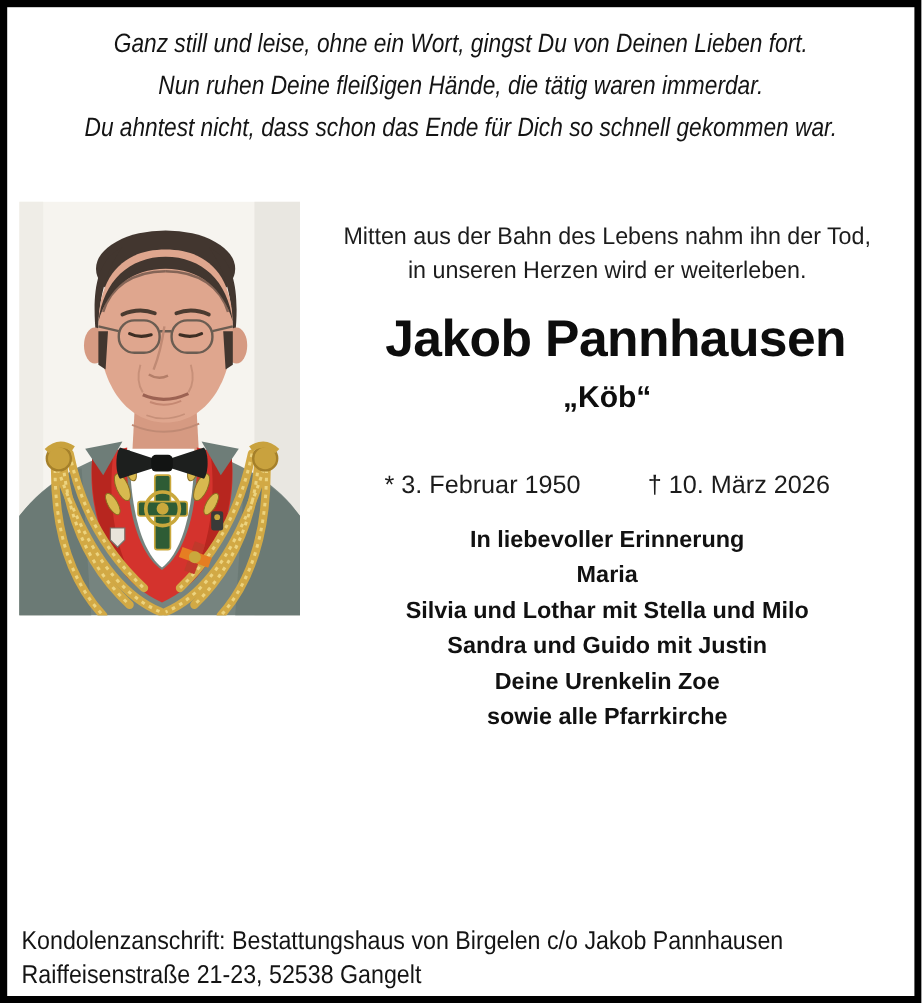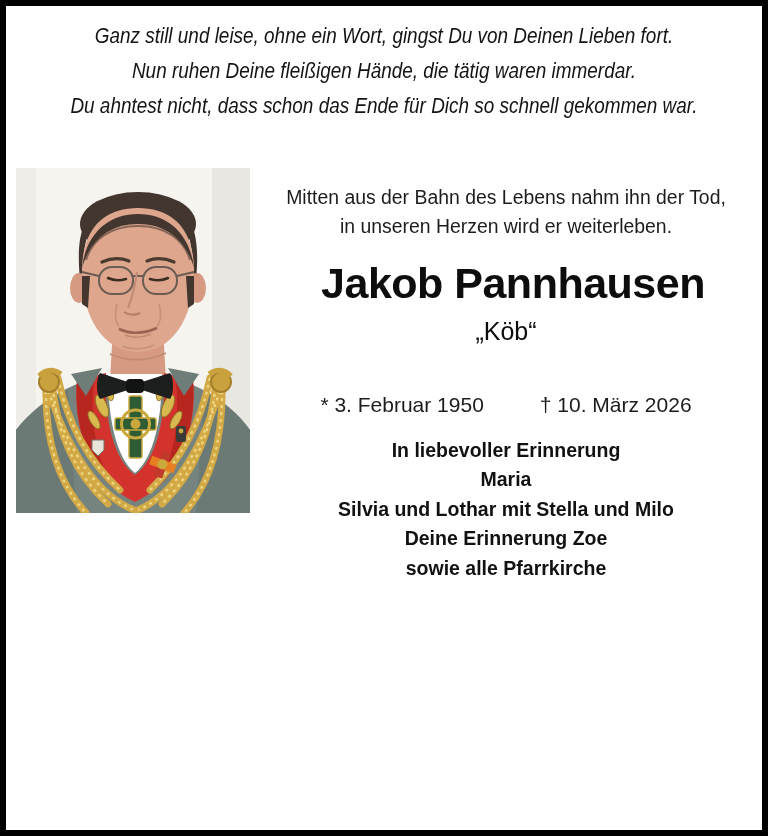--- a/index.html
+++ b/index.html
@@ -46,21 +46,21 @@
     display:block;font-size:20px;line-height:29px;color:#1c1c1c;
     white-space:nowrap;transform:scaleX(0.97);transform-origin:50% 50%;
   }
   .deceased-name{
     position:absolute;left:7px;width:100%;top:254px;
     font-size:43px;font-weight:700;letter-spacing:-0.5px;
     line-height:46px;white-space:nowrap;color:#0d0d0d;
   }
   .nickname{
     position:absolute;left:0;width:100%;top:311px;
-    font-size:25px;font-weight:400;line-height:28px;color:#0d0d0d;
+    font-size:25px;font-weight:700;line-height:28px;color:#0d0d0d;
   }
   .dates{
     position:absolute;left:0;width:100%;top:386px;
     display:flex;justify-content:center;gap:56px;
     font-size:21px;line-height:26px;color:#1c1c1c;
   }
   .mourners{position:absolute;left:0;width:100%;top:430px;}
   .mourners-line{
     display:block;font-weight:700;font-size:19.5px;line-height:29.4px;
     white-space:nowrap;color:#111;
@@ -230,20 +230,25 @@
 
     <div class="dates">
       <span>* 3. Februar 1950</span>
       <span>† 10. März 2026</span>
     </div>
 
     <div class="mourners">
       <span class="mourners-line">In liebevoller Erinnerung</span>
       <span class="mourners-line">Maria</span>
       <span class="mourners-line">Silvia und Lothar mit Stella und Milo</span>
-      <span class="mourners-line">Deine Erinnerung Zoe</span>
+      <span class="mourners-line">Sandra und Guido mit Justin</span>
+      <span class="mourners-line">Deine Urenkelin Zoe</span>
       <span class="mourners-line">sowie alle Pfarrkirche</span>
     </div>
   </div>
 
 
+  <div class="condolence">
+    <span class="bottom-line">Kondolenzanschrift: Bestattungshaus von Birgelen c/o Jakob Pannhausen</span>
+    <span class="bottom-line">Raiffeisenstraße 21-23, 52538 Gangelt</span>
+  </div>
 
 </div>
 
 </body></html>

